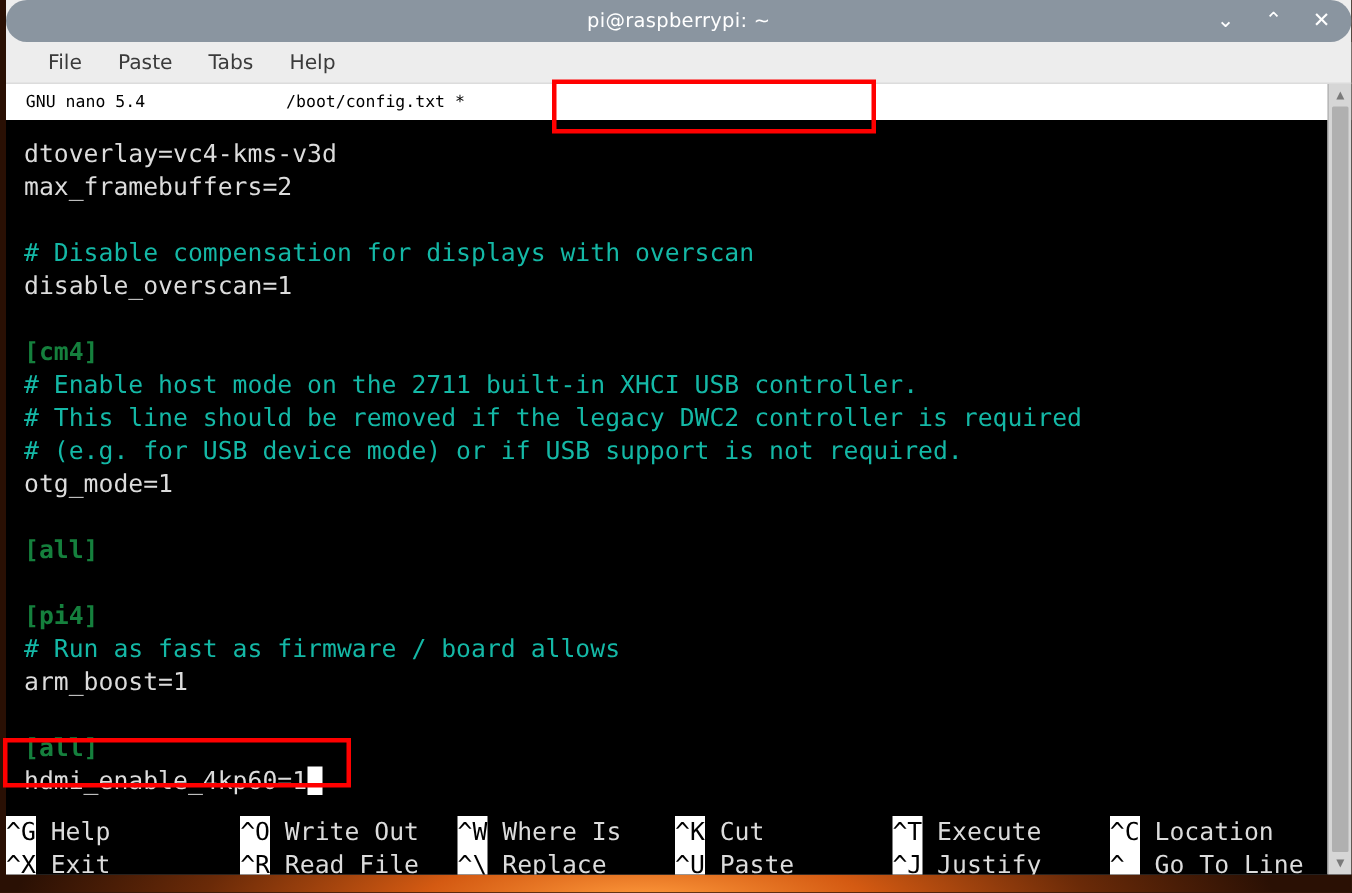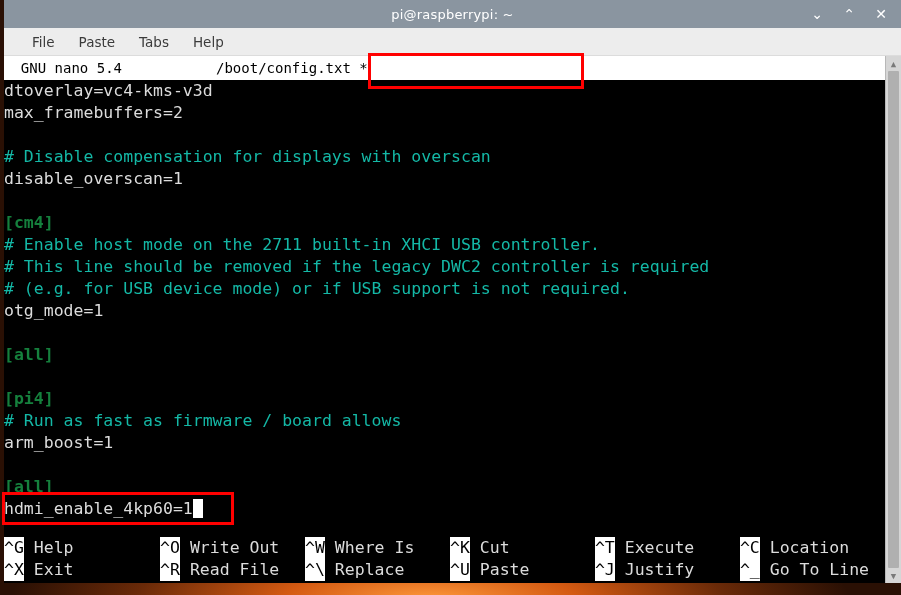--- a/index.html
+++ b/index.html
@@ -36,20 +36,21 @@
     flex-direction: column;
   }
   .titlebar {
     height: 28px;
     background: #8a95a0;
     display: flex;
     align-items: center;
     justify-content: center;
     position: relative;
     flex: none;
+    border-radius: 14px;
   }
   .titlebar-text {
     font-family: "DejaVu Sans", sans-serif;
     font-size: 13px;
     color: #ffffff;
     letter-spacing: .2px;
   }
   .win-buttons {
     position: absolute;
     right: 6px; top: 0;
@@ -103,31 +104,31 @@
     display: flex;
     flex-direction: column;
   }
 
   .nano-title {
     height: 24px;
     background: #ffffff;
     color: #000000;
     display: flex;
     align-items: flex-start;
-    font-size: 14px;
+    font-size: 11px;
     line-height: 24px;
     white-space: pre;
     flex: none;
     font-family: "DejaVu Sans Mono", monospace;
   }
 
   .nano-body {
     flex: 1;
     background: #000000;
-    padding: 0;
+    padding: 12px;
     font-size: 16.5px;
     line-height: 22px;
     white-space: pre;
     overflow: hidden;
   }
   .nano-body .line {
     height: 22px;
     white-space: pre;
     color: #d8d8d8;
   }

